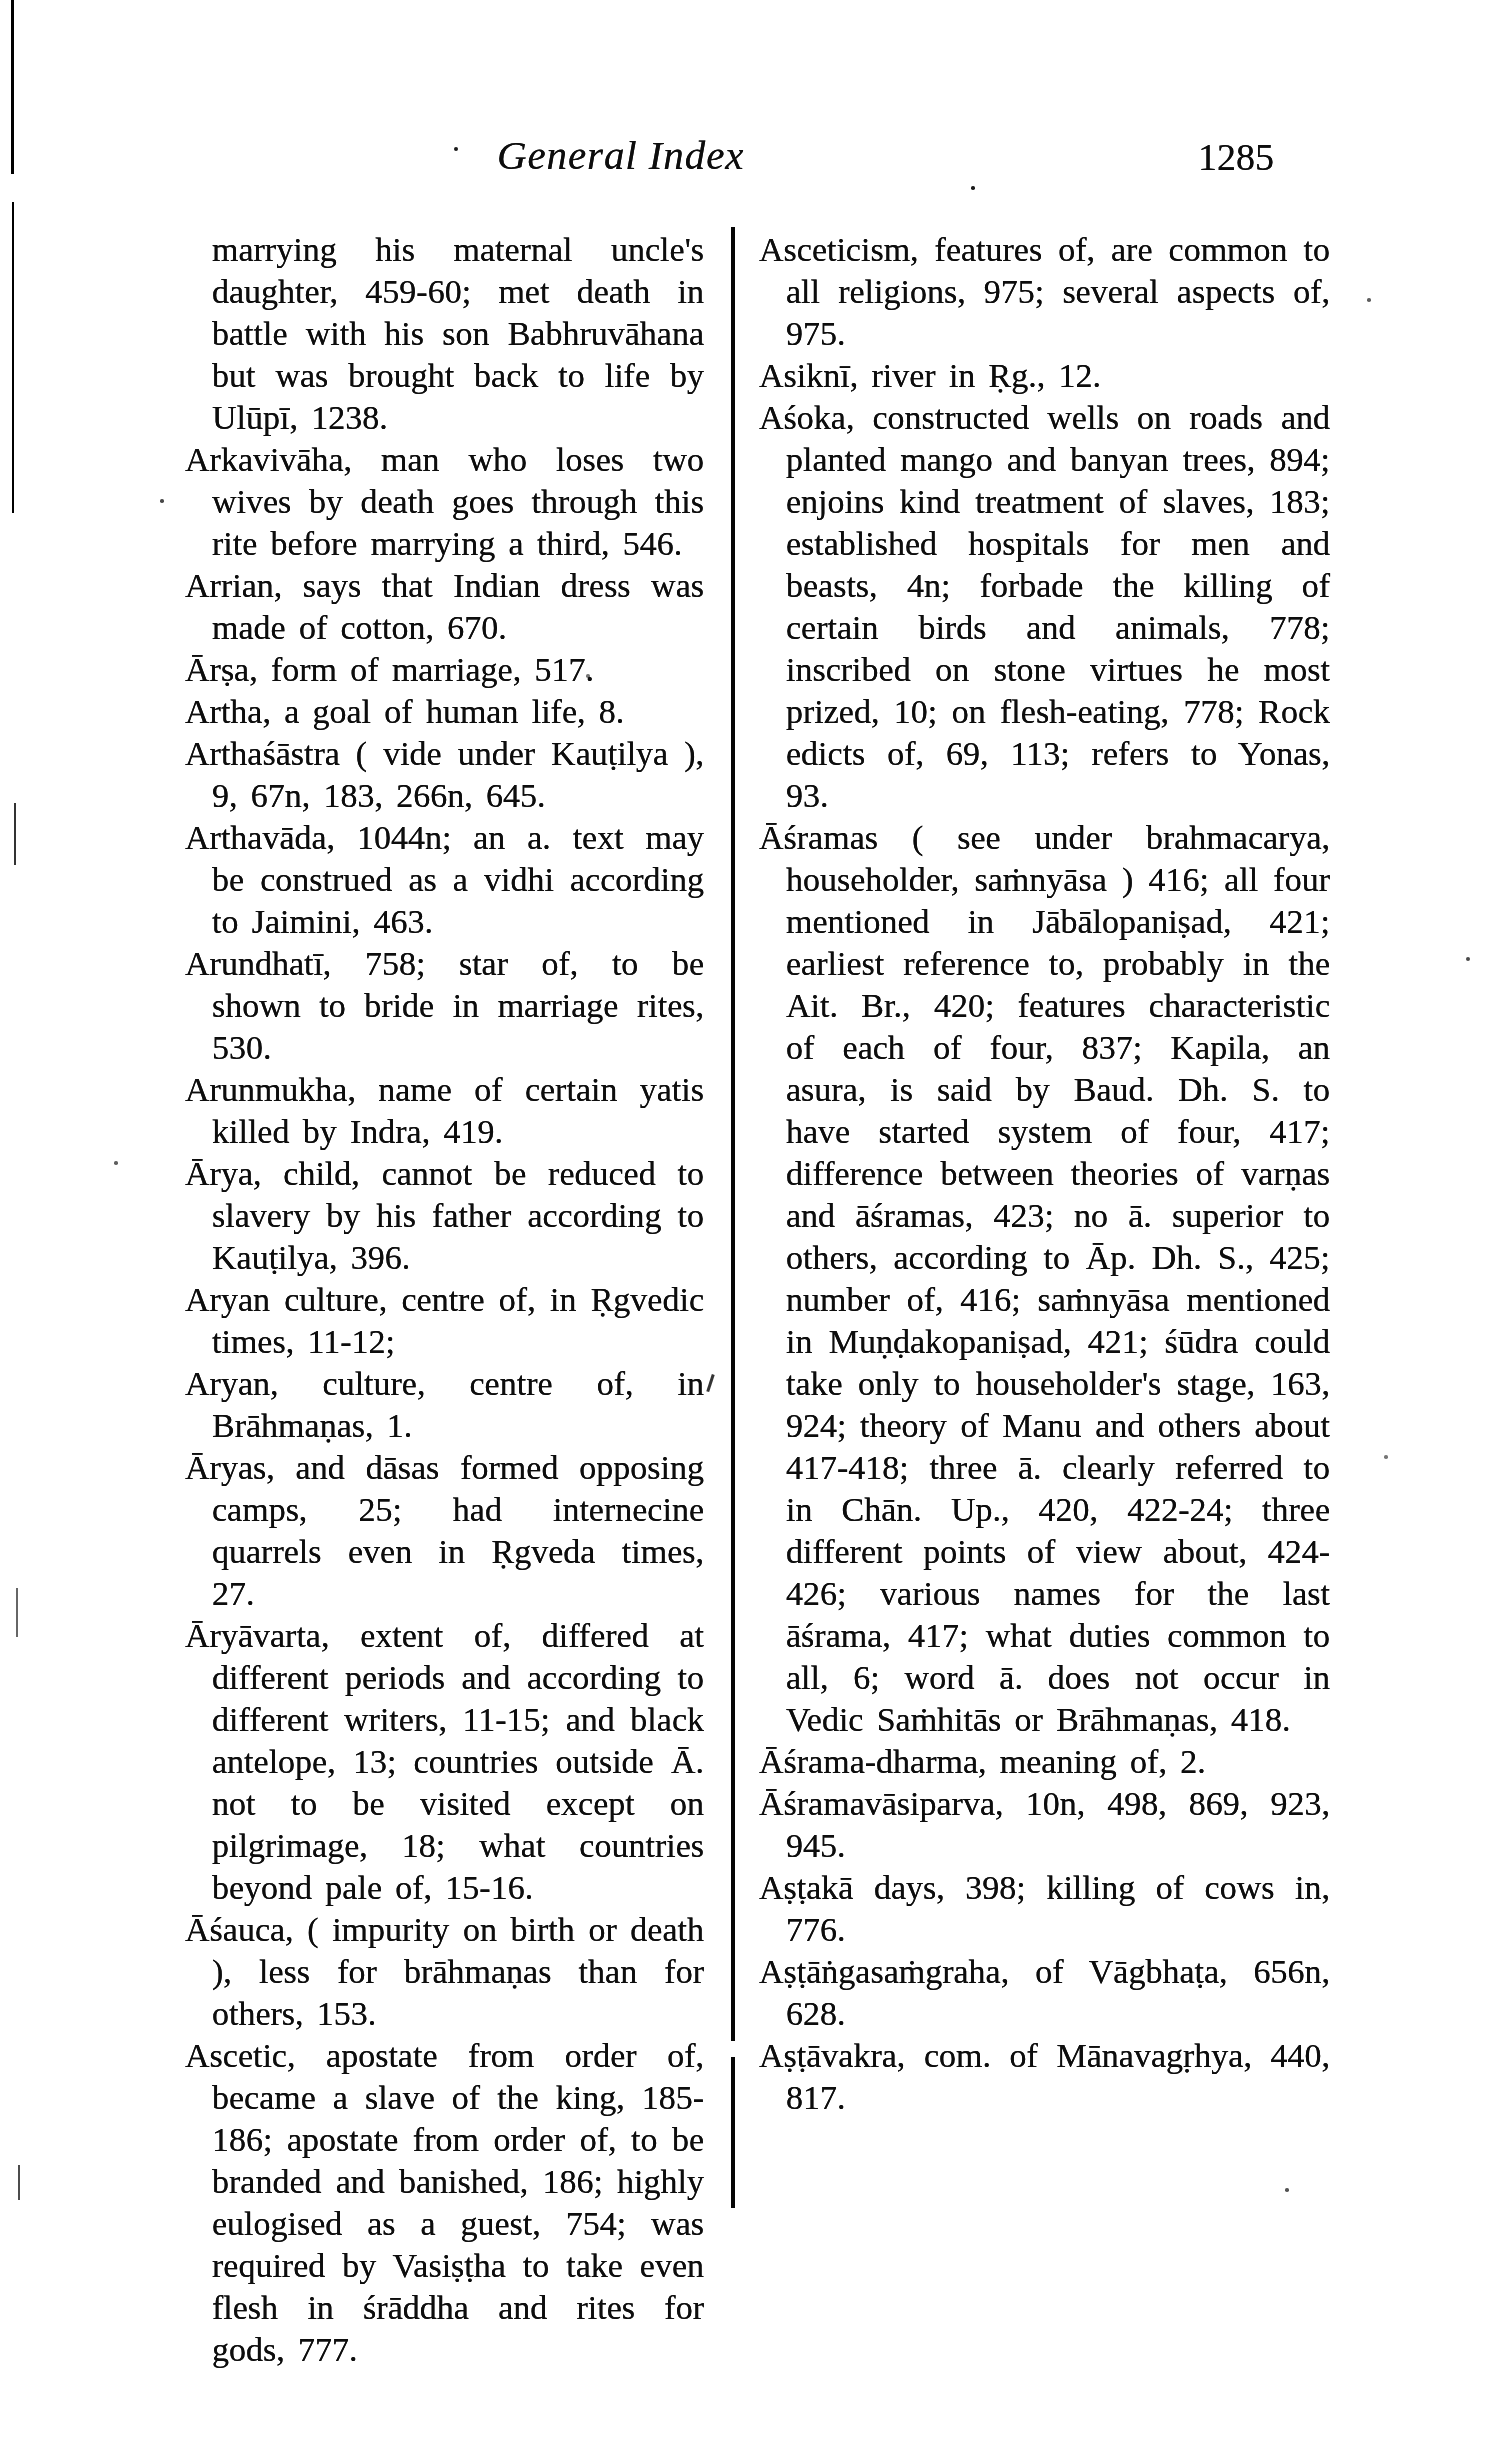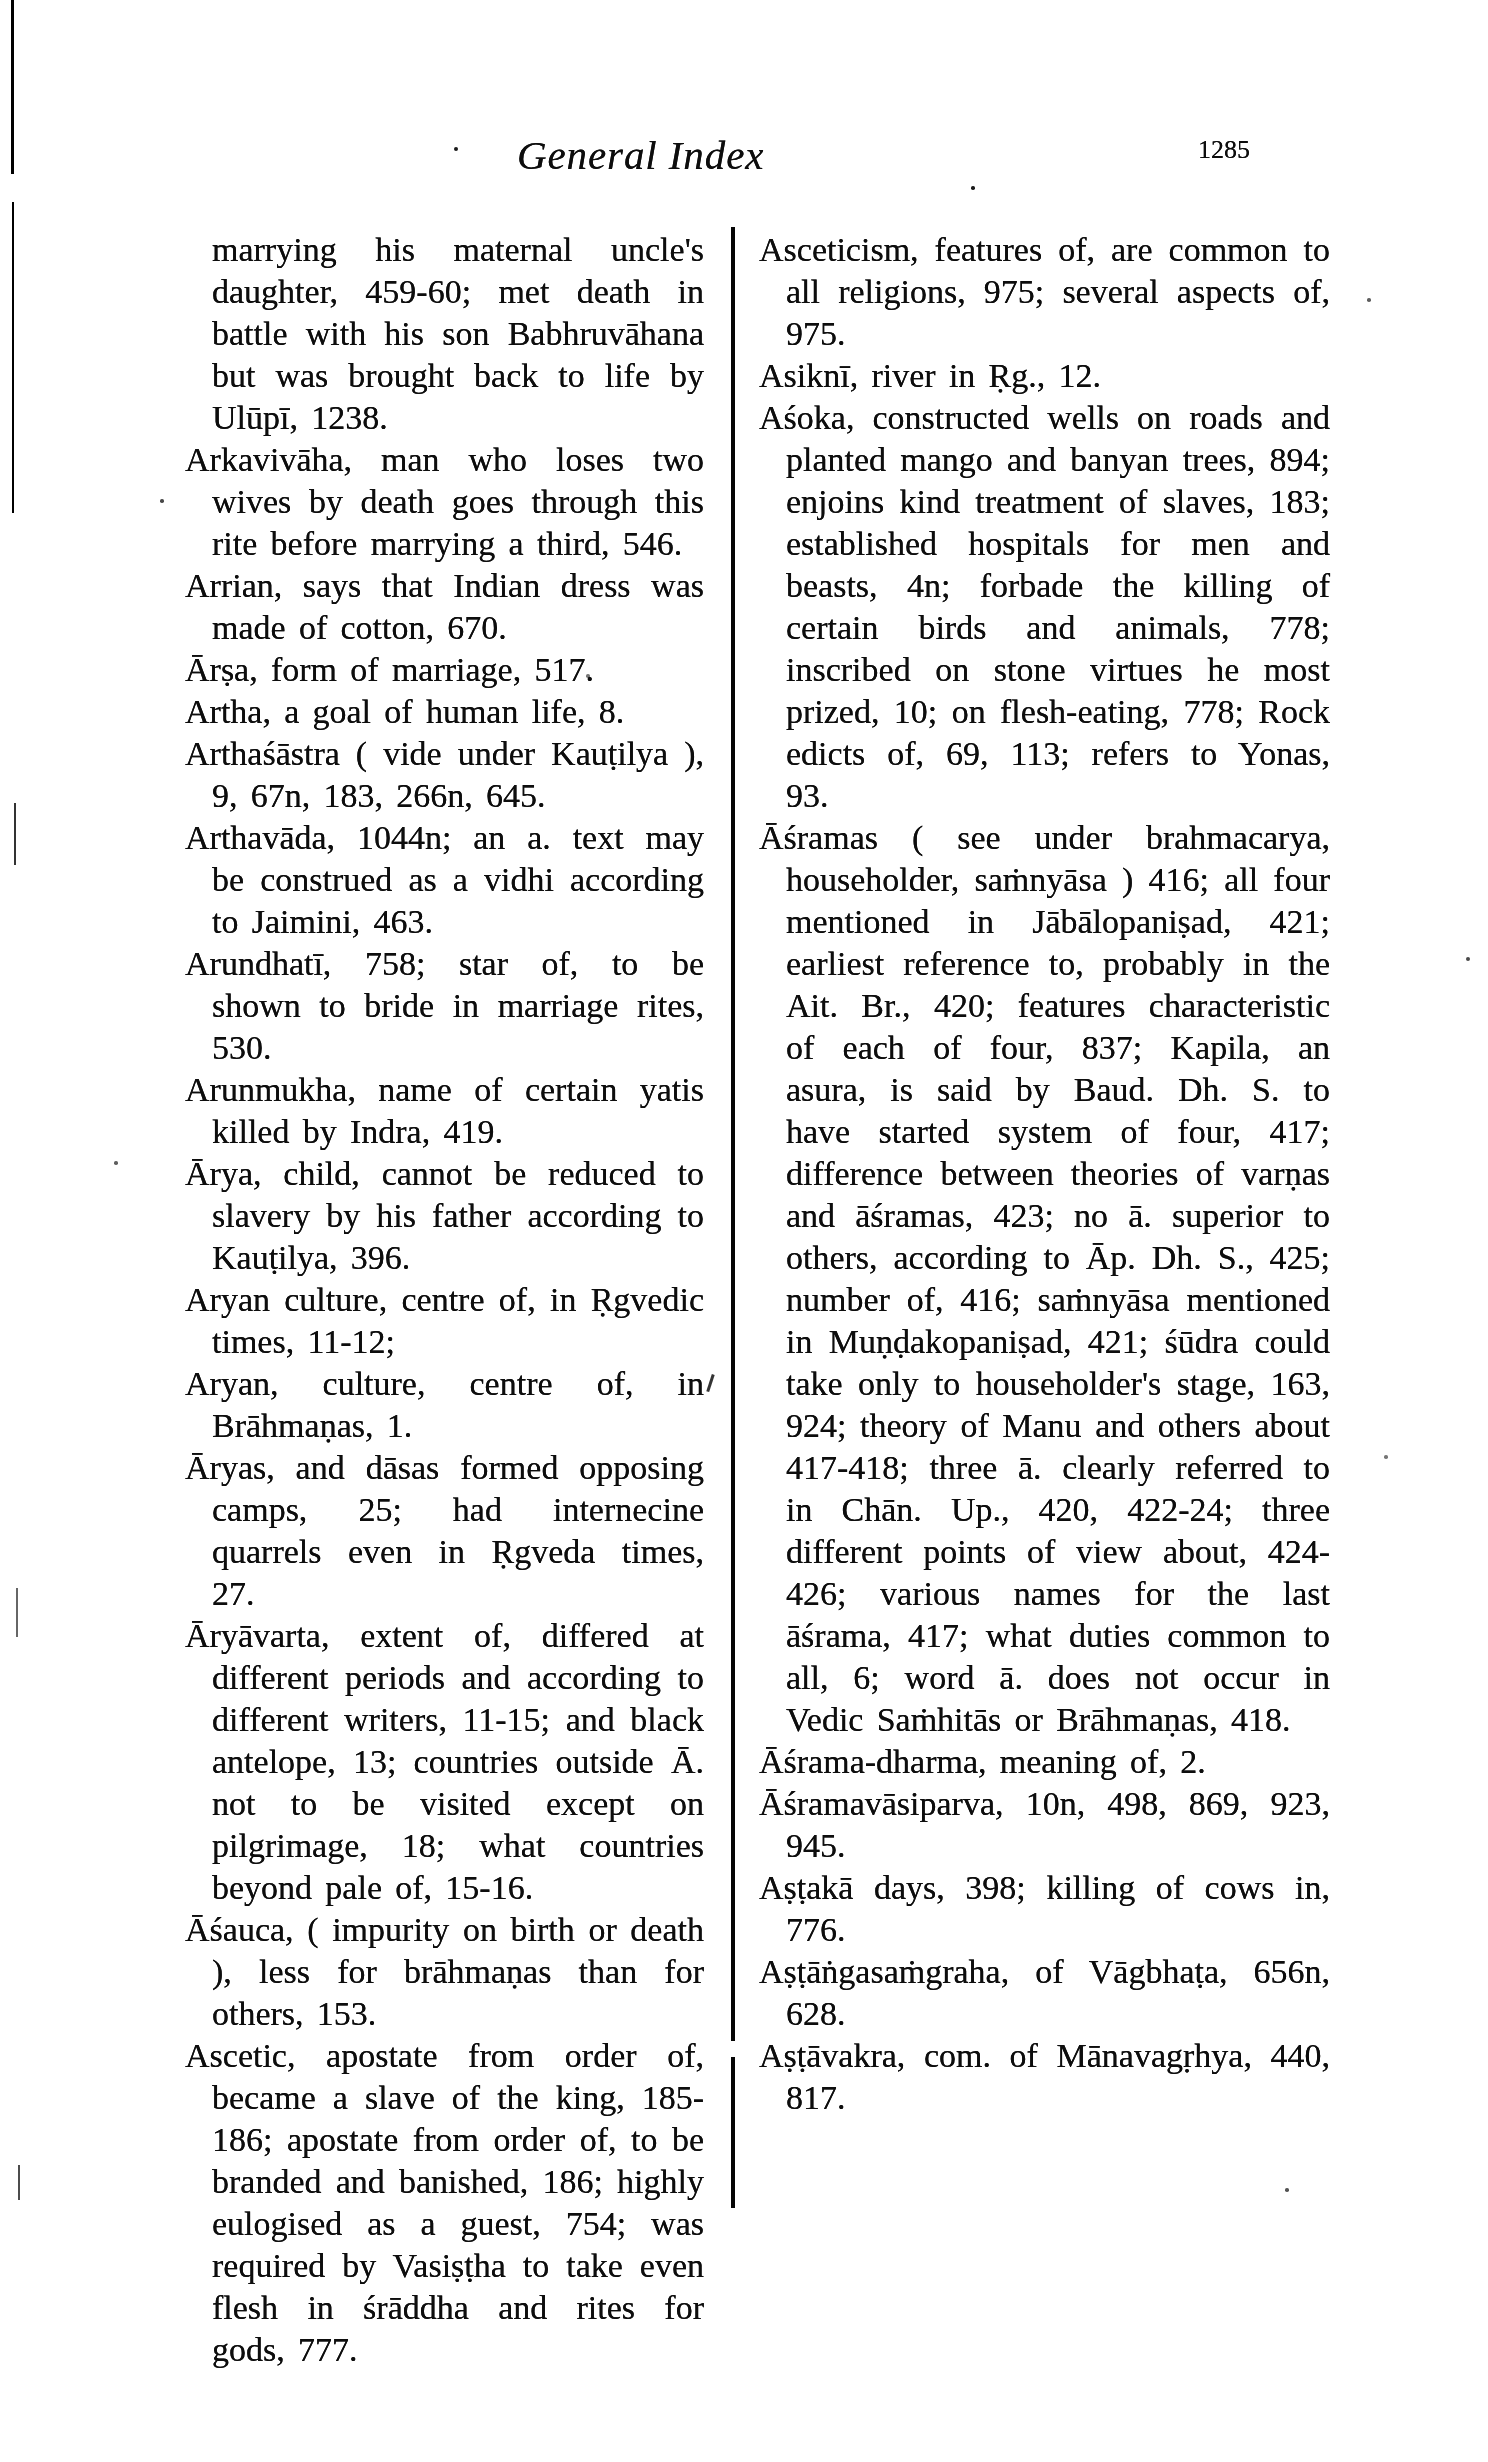--- a/index.html
+++ b/index.html
@@ -17,27 +17,26 @@
   }
   .page-header-title {
     position: absolute;
     top: 131px;
     left: 497px;
     font-style: italic;
     font-size: 41px;
     letter-spacing: 0.9px;
     text-shadow: 0 0 0.5px rgba(0,0,0,0.85);
     white-space: nowrap;
-    margin-left: 20px;
   }
   .page-header-number {
     position: absolute;
     top: 135px;
     left: 1198px;
-    font-size: 26px;
+    font-size: 38px;
     text-shadow: 0 0 0.5px rgba(0,0,0,0.85);
     white-space: nowrap;
   }
   .column {
     position: absolute;
     top: 229px;
     font-size: 34px;
     line-height: 42px;
     text-align: justify;
     word-spacing: 0.14em;

